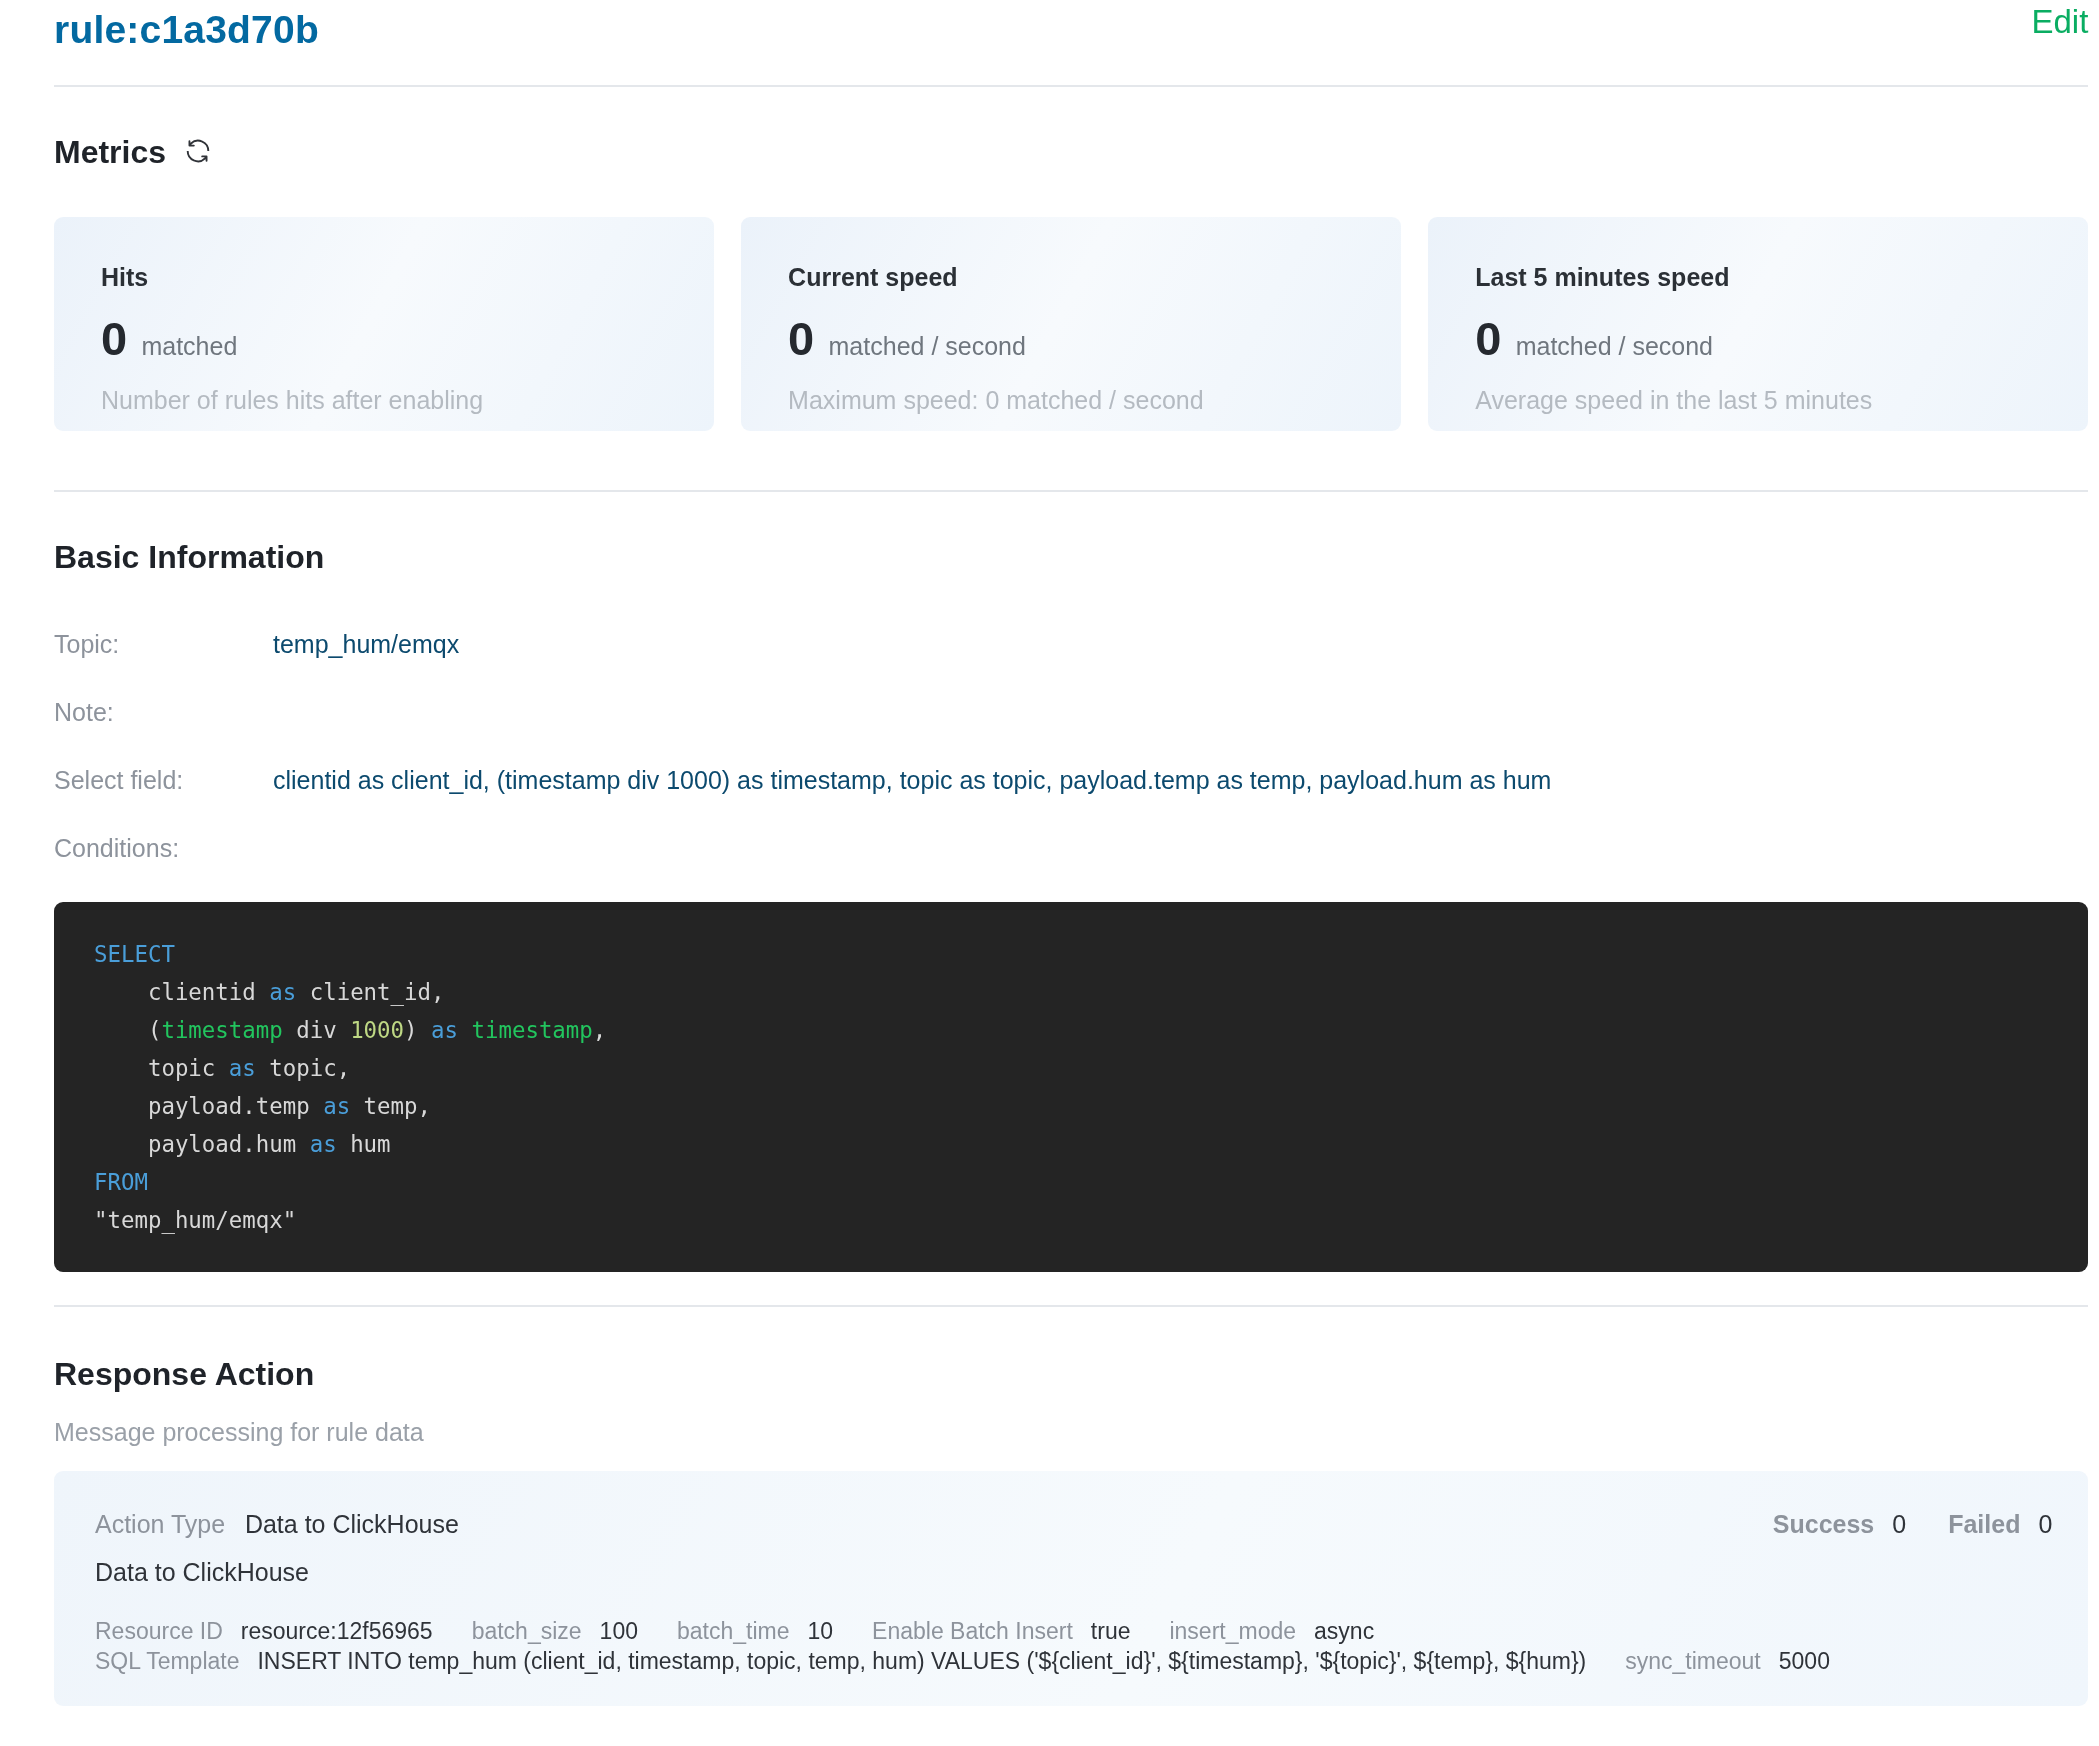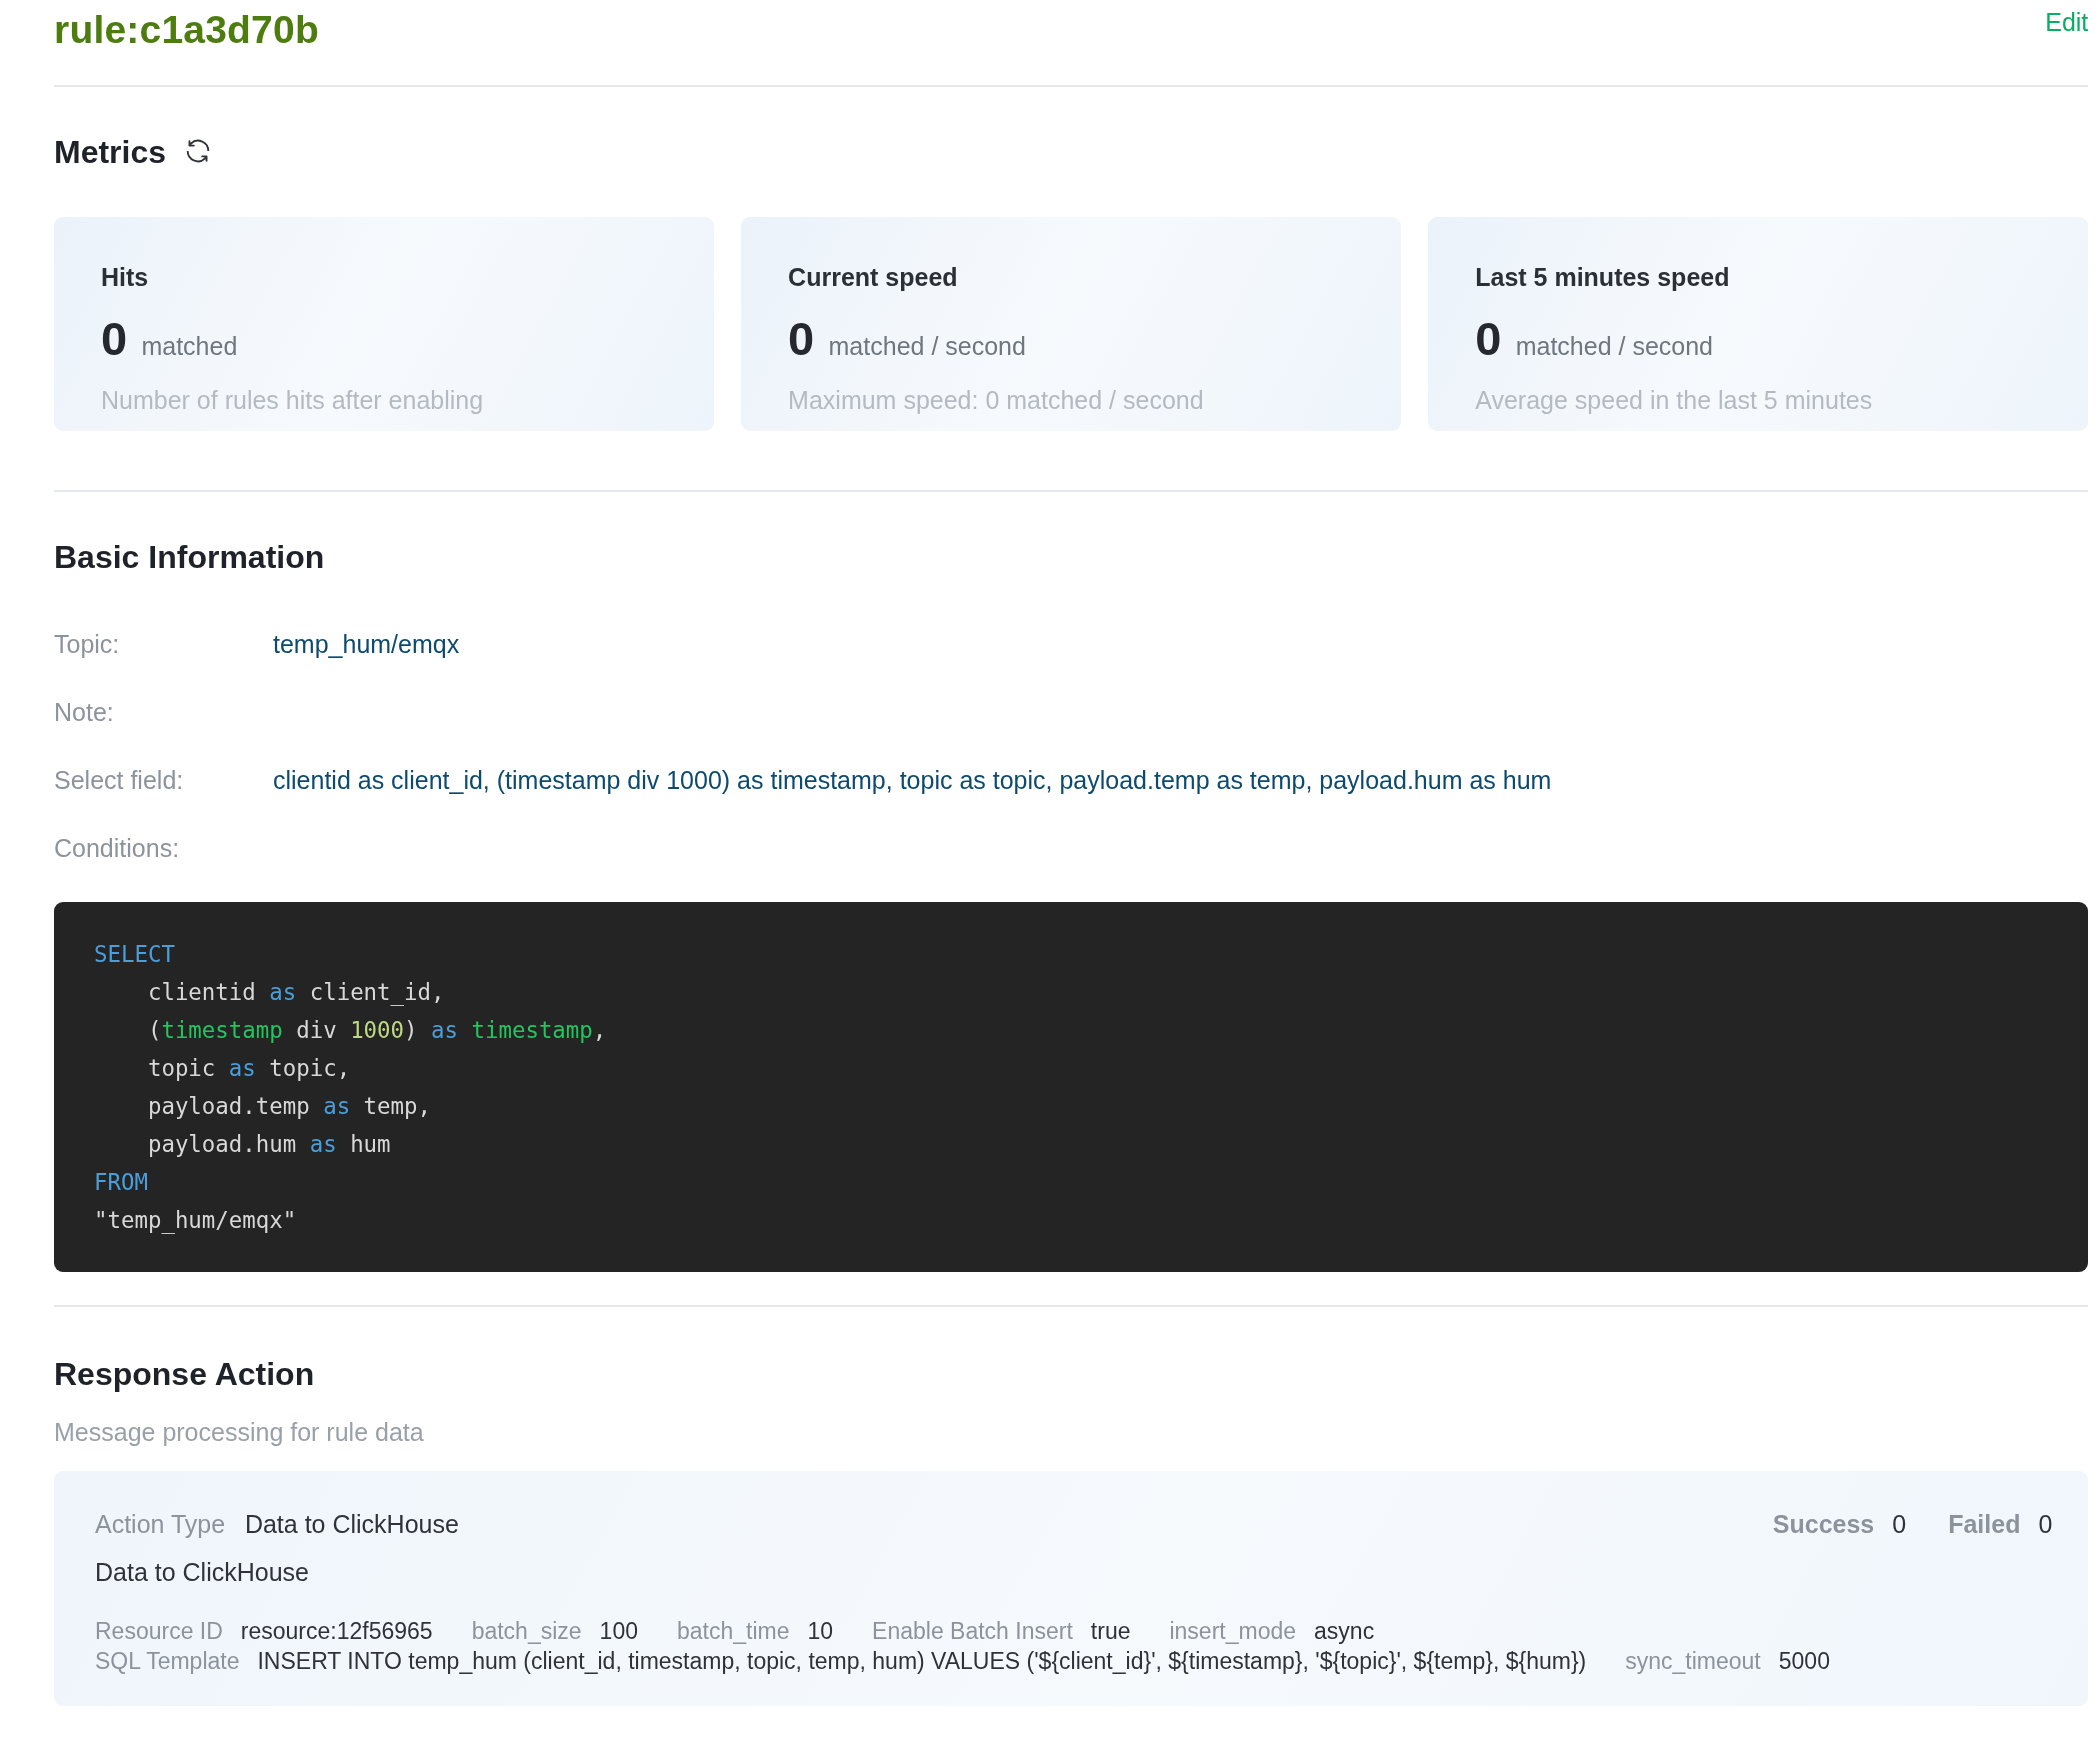--- a/index.html
+++ b/index.html
@@ -9,22 +9,22 @@
     font-family: "Liberation Sans", "DejaVu Sans", sans-serif;
     color: #2f3339;
     padding: 0 10.7px 0 54px;
   }
 
   
   .header-row {
     display: flex; justify-content: space-between; align-items: flex-start;
     padding-top: 5.4px;
   }
-  .page-title { font-size: 39px; font-weight: 700; line-height: 50px; color: #4d7c0f; letter-spacing: 0.2px; }
-  .edit-link { font-size: 25px; line-height: 30px; margin-top: 1.8px; color: #0aad62; text-decoration: none; cursor: pointer; }
+  .page-title { font-size: 39px; font-weight: 700; line-height: 50px; color: #0369a1; letter-spacing: 0.2px; }
+  .edit-link { font-size: 33px; line-height: 30px; margin-top: 1.8px; color: #0aad62; text-decoration: none; cursor: pointer; }
 
   .divider { height: 1.8px; background: #e4e7eb; }
   .divider-1 { margin-top: 30px; }
   .divider-2 { margin-top: 59px; }
   .divider-3 { margin-top: 33px; }
 
   
   .metrics-heading-row { margin-top: 45px; display: flex; align-items: center; gap: 16px; }
   .section-heading { font-size: 32px; font-weight: 700; line-height: 41px; color: #1f2329; }
   .refresh-btn { width: 32px; height: 32px; display: inline-flex; align-items: center; justify-content: center; cursor: pointer; background: none; border: none; padding: 0; }

